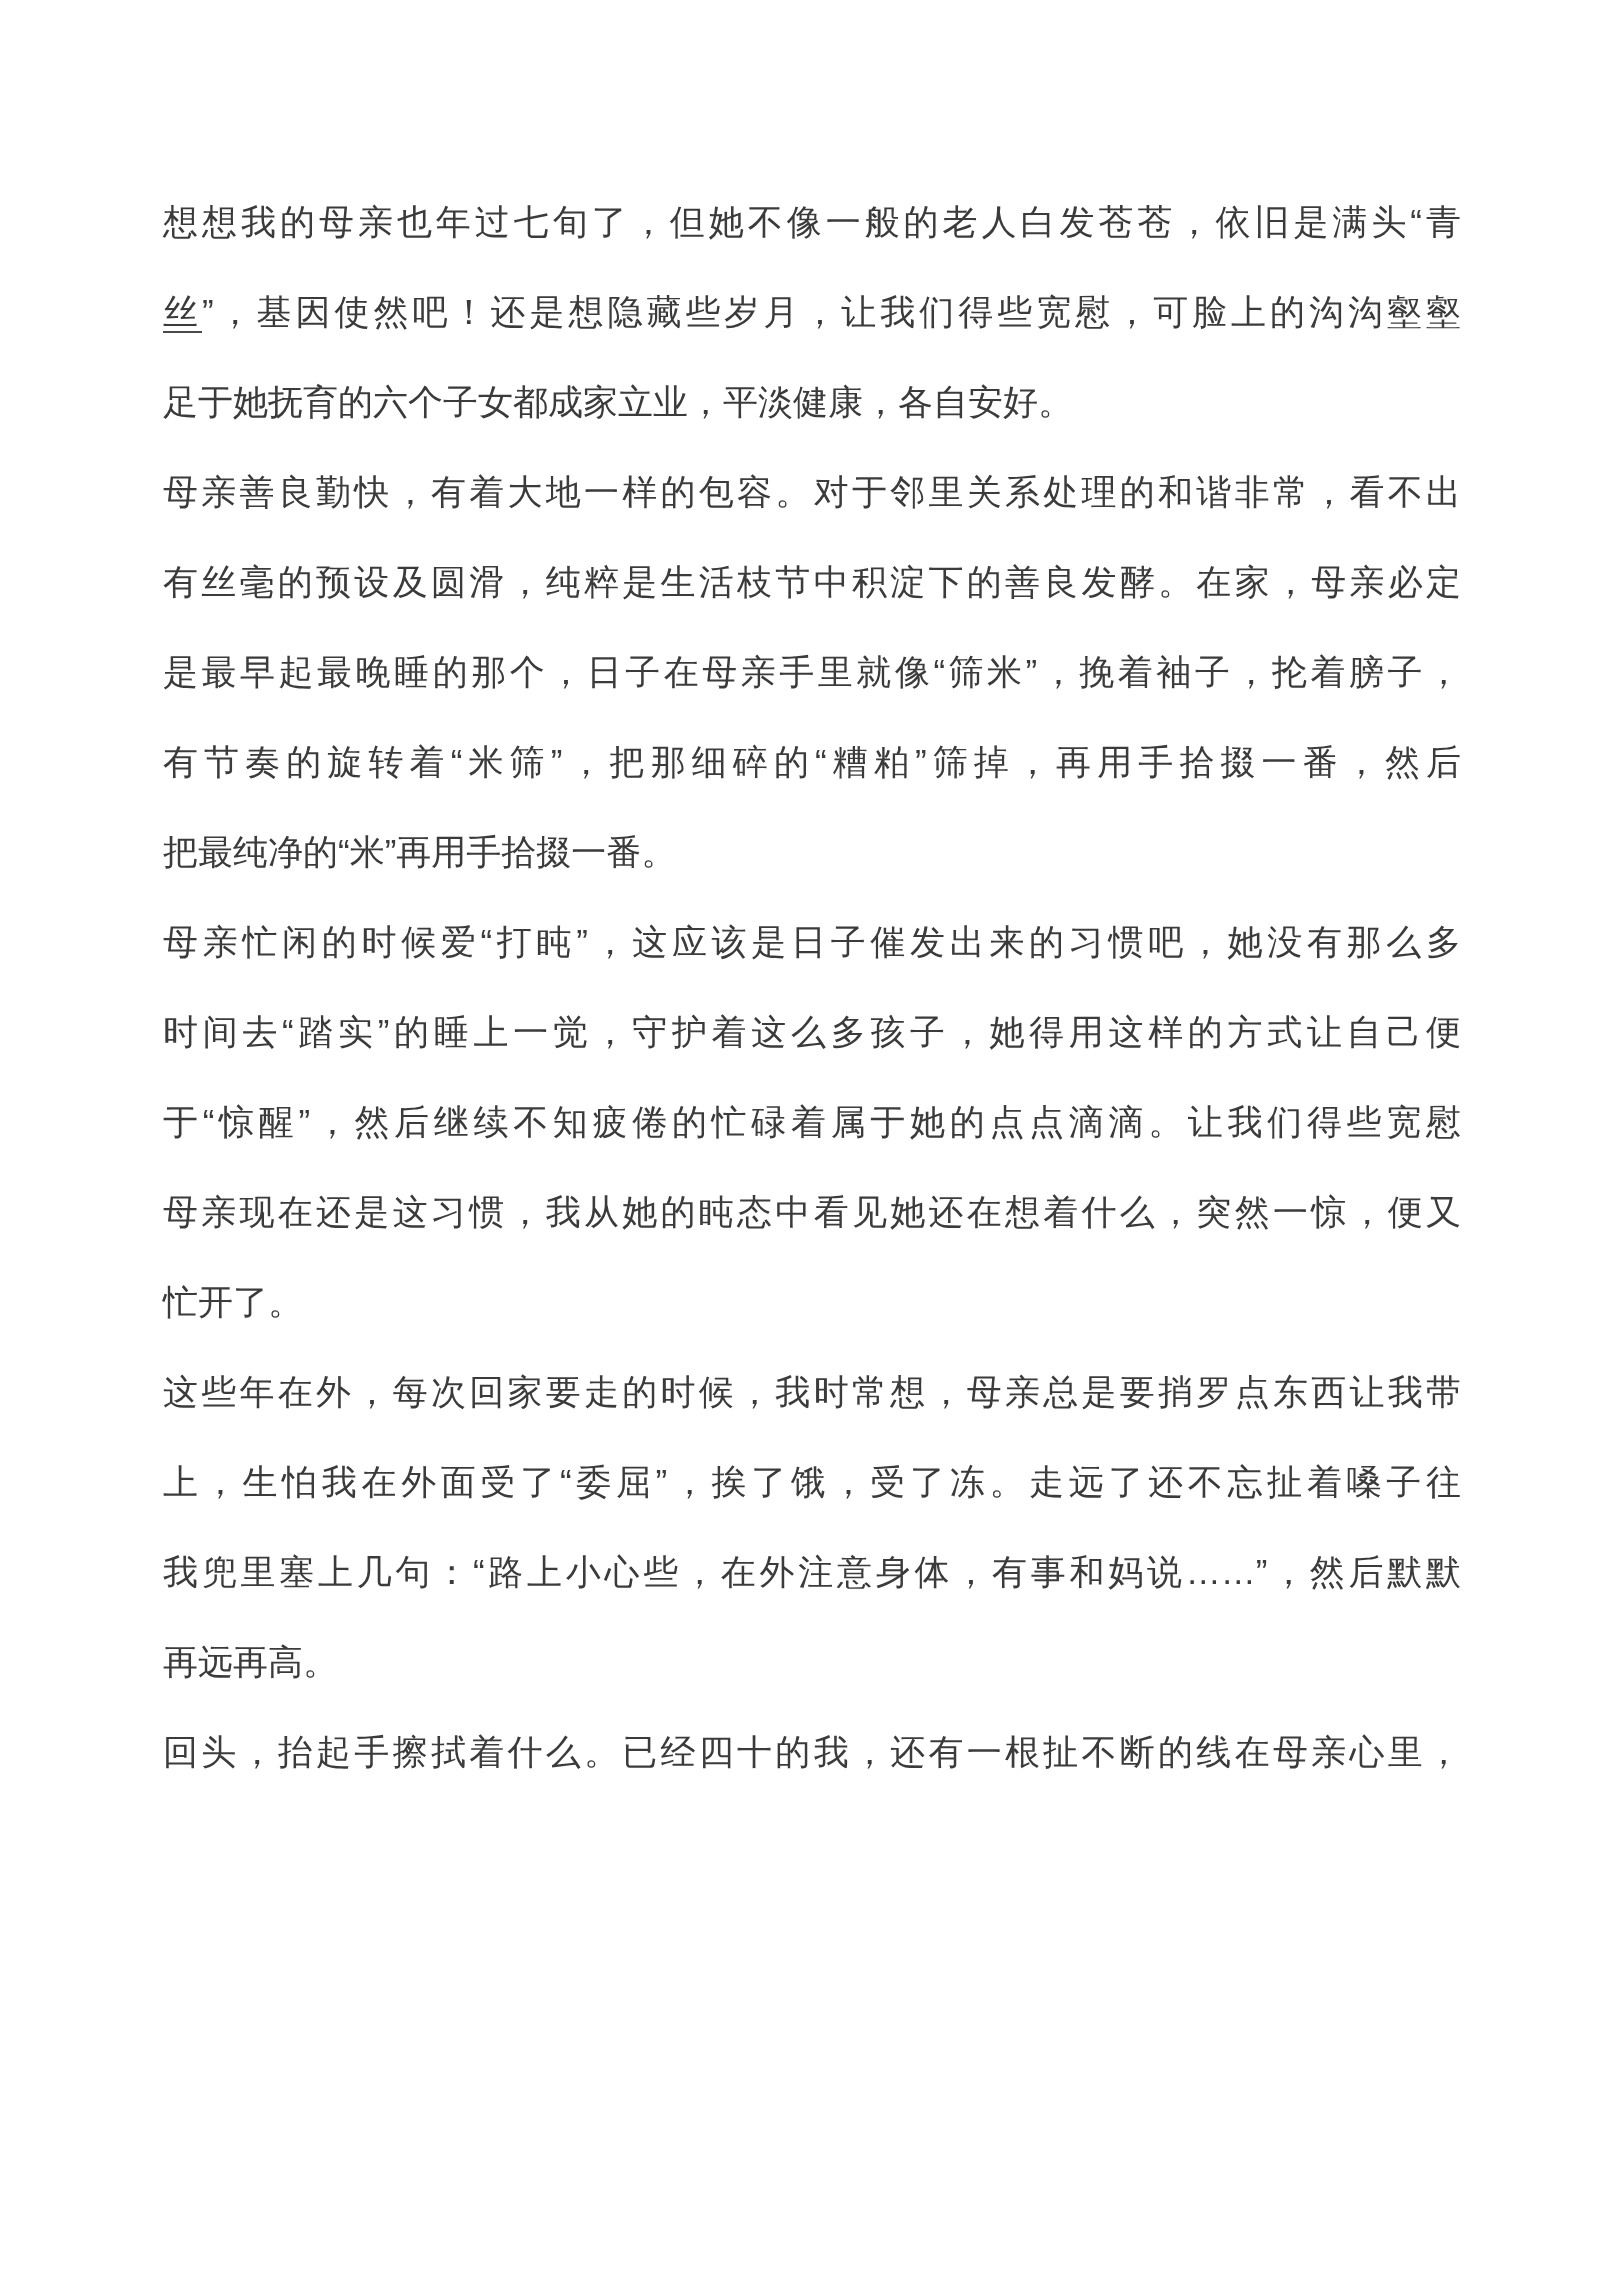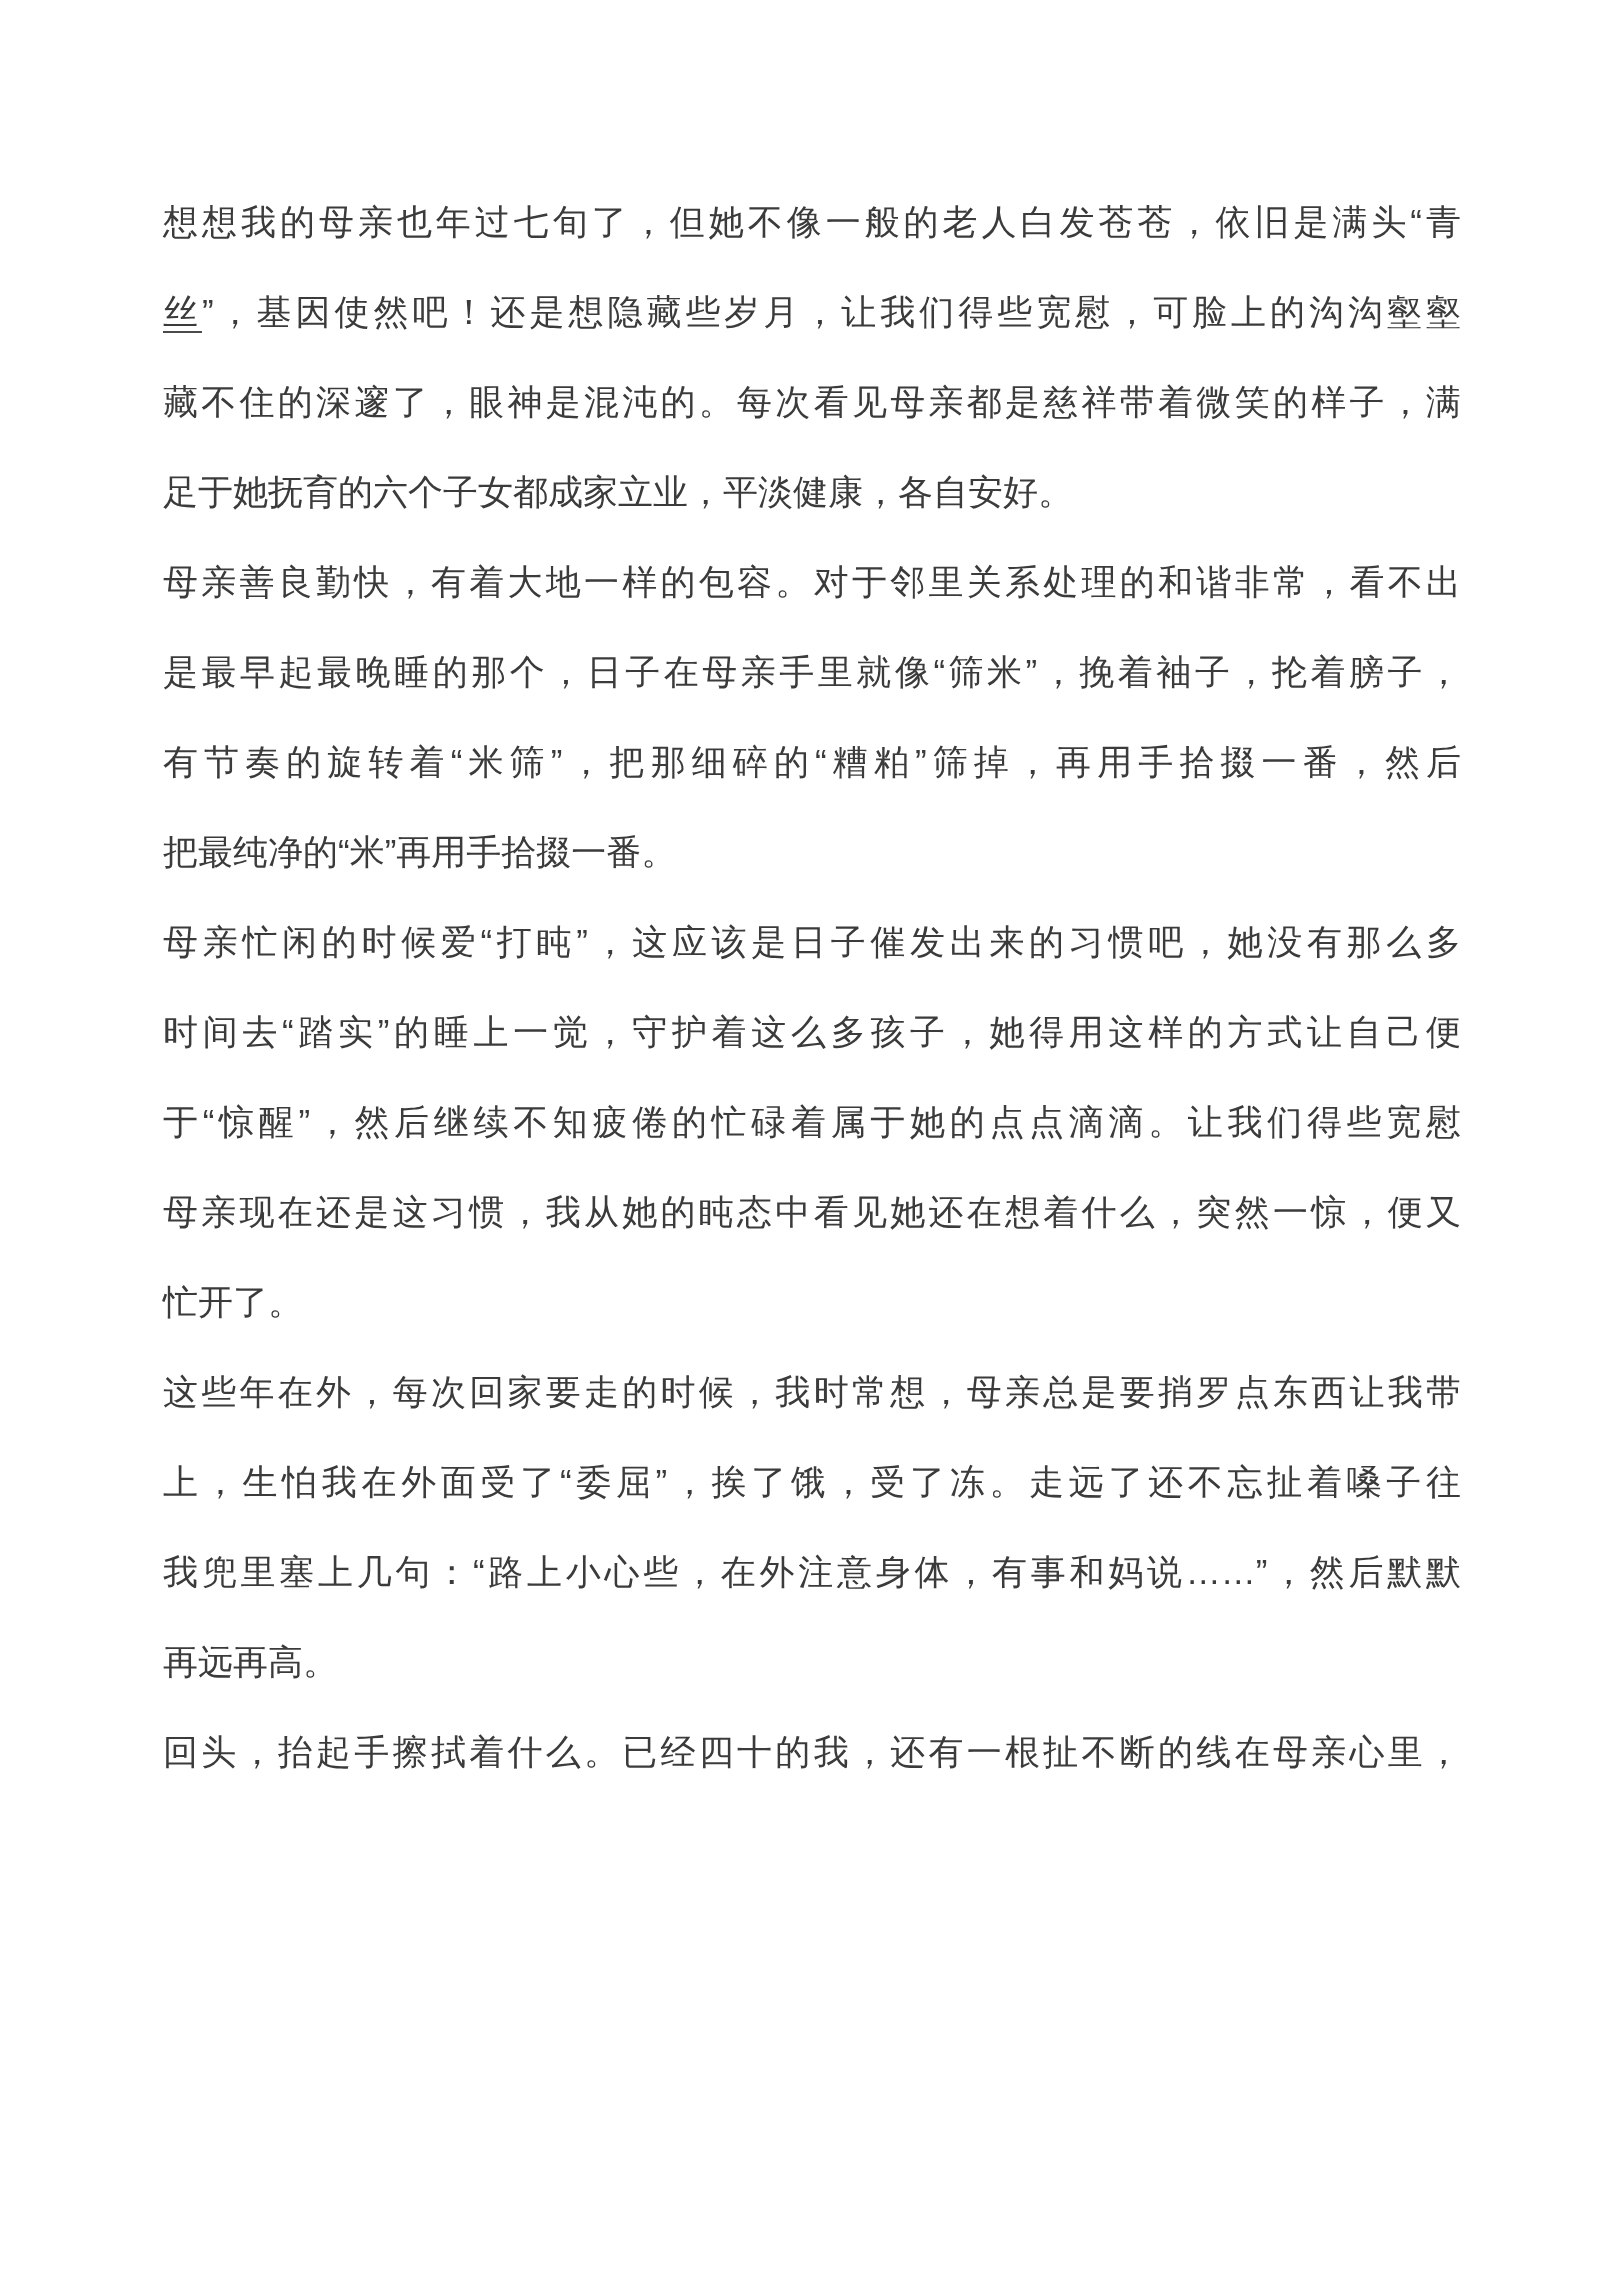--- a/index.html
+++ b/index.html
@@ -43,25 +43,25 @@
   }
 </style>
 </head>
 <body>
 
 <div class="doc">
   <div id="document-body">
       <p class="para">
         <span class="line">想想我的母亲也年过七旬了，但她不像一般的老人白发苍苍，依旧是满头“青</span>
         <span class="line"><span class="ufirst">丝</span>”，基因使然吧！还是想隐藏些岁月，让我们得些宽慰，可脸上的沟沟壑壑</span>
-        <span class="line">藏不住的深邃了，眼神是混沌的。每次看见母亲都是慈祥带着微笑的样子，满</span>
         <span class="line end">足于她抚育的六个子女都成家立业，平淡健康，各自安好。</span>
       </p>
       <p class="para">
         <span class="line">母亲善良勤快，有着大地一样的包容。对于邻里关系处理的和谐非常，看不出</span>
+        <span class="line">有丝毫的预设及圆滑，纯粹是生活枝节中积淀下的善良发酵。在家，母亲必定</span>
         <span class="line">是最早起最晚睡的那个，日子在母亲手里就像“筛米”，挽着袖子，抡着膀子，</span>
         <span class="line">有节奏的旋转着“米筛”，把那细碎的“糟粕”筛掉，再用手拾掇一番，然后</span>
         <span class="line end">把最纯净的“米”再用手拾掇一番。</span>
       </p>
       <p class="para">
         <span class="line">母亲忙闲的时候爱“打盹”，这应该是日子催发出来的习惯吧，她没有那么多</span>
         <span class="line">时间去“踏实”的睡上一觉，守护着这么多孩子，她得用这样的方式让自己便</span>
         <span class="line">于“惊醒”，然后继续不知疲倦的忙碌着属于她的点点滴滴。让我们得些宽慰</span>
         <span class="line">母亲现在还是这习惯，我从她的盹态中看见她还在想着什么，突然一惊，便又</span>
         <span class="line end">忙开了。</span>

